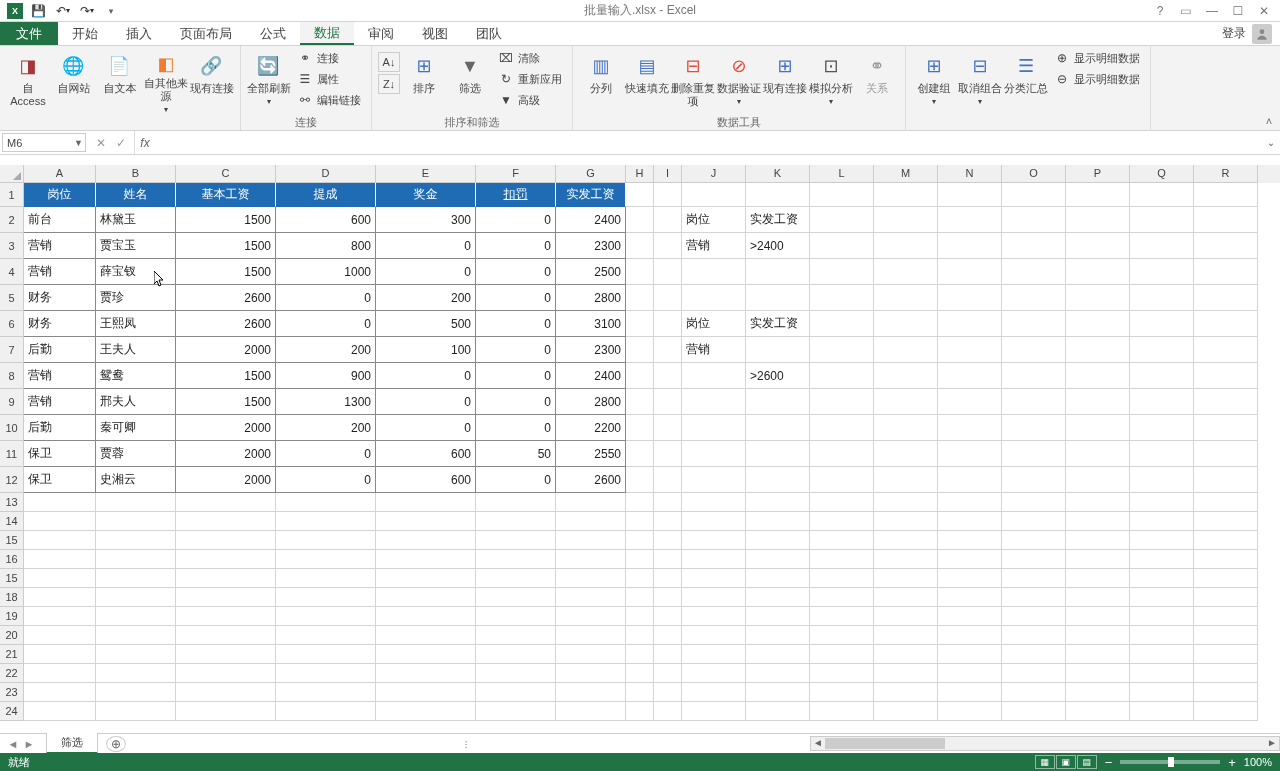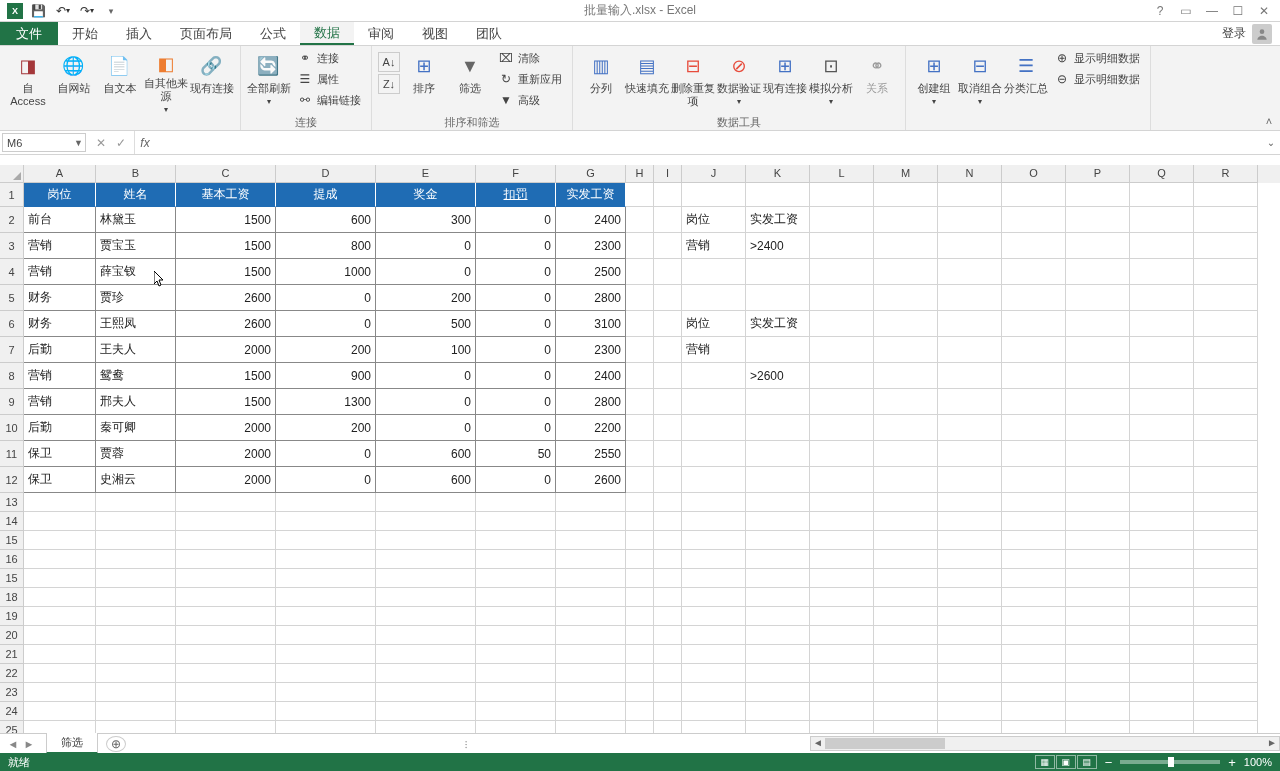--- a/index.html
+++ b/index.html
@@ -833,41 +833,20 @@
         <div class="cell  col-J" style="width: 64px;"></div>
         <div class="cell  col-K" style="width: 64px;"></div>
         <div class="cell  col-L" style="width: 64px;"></div>
         <div class="cell  col-M" style="width: 64px;"></div>
         <div class="cell  col-N" style="width: 64px;"></div>
         <div class="cell  col-O" style="width: 64px;"></div>
         <div class="cell  col-P" style="width: 64px;"></div>
         <div class="cell  col-Q" style="width: 64px;"></div>
         <div class="cell  col-R" style="width: 64px;"></div>
       </div>
-      <div class="row empty">
-        <div class="rowh">25</div>
-        <div class="cell  col-A" style="width: 72px;"></div>
-        <div class="cell  col-B" style="width: 80px;"></div>
-        <div class="cell  col-C" style="width: 100px;"></div>
-        <div class="cell  col-D" style="width: 100px;"></div>
-        <div class="cell  col-E" style="width: 100px;"></div>
-        <div class="cell  col-F" style="width: 80px;"></div>
-        <div class="cell  col-G" style="width: 70px;"></div>
-        <div class="cell  col-H" style="width: 28px;"></div>
-        <div class="cell  col-I" style="width: 28px;"></div>
-        <div class="cell  col-J" style="width: 64px;"></div>
-        <div class="cell  col-K" style="width: 64px;"></div>
-        <div class="cell  col-L" style="width: 64px;"></div>
-        <div class="cell  col-M" style="width: 64px;"></div>
-        <div class="cell  col-N" style="width: 64px;"></div>
-        <div class="cell  col-O" style="width: 64px;"></div>
-        <div class="cell  col-P" style="width: 64px;"></div>
-        <div class="cell  col-Q" style="width: 64px;"></div>
-        <div class="cell  col-R" style="width: 64px;"></div>
-      </div>
     </div>
 </div>
 
 <div class="sheettabs">
   <div class="sheet-nav">
     <span>◄</span>
     <span>►</span>
   </div>
   <div class="sheet-tab">筛选</div>
   <div class="sheet-add">⊕</div>

